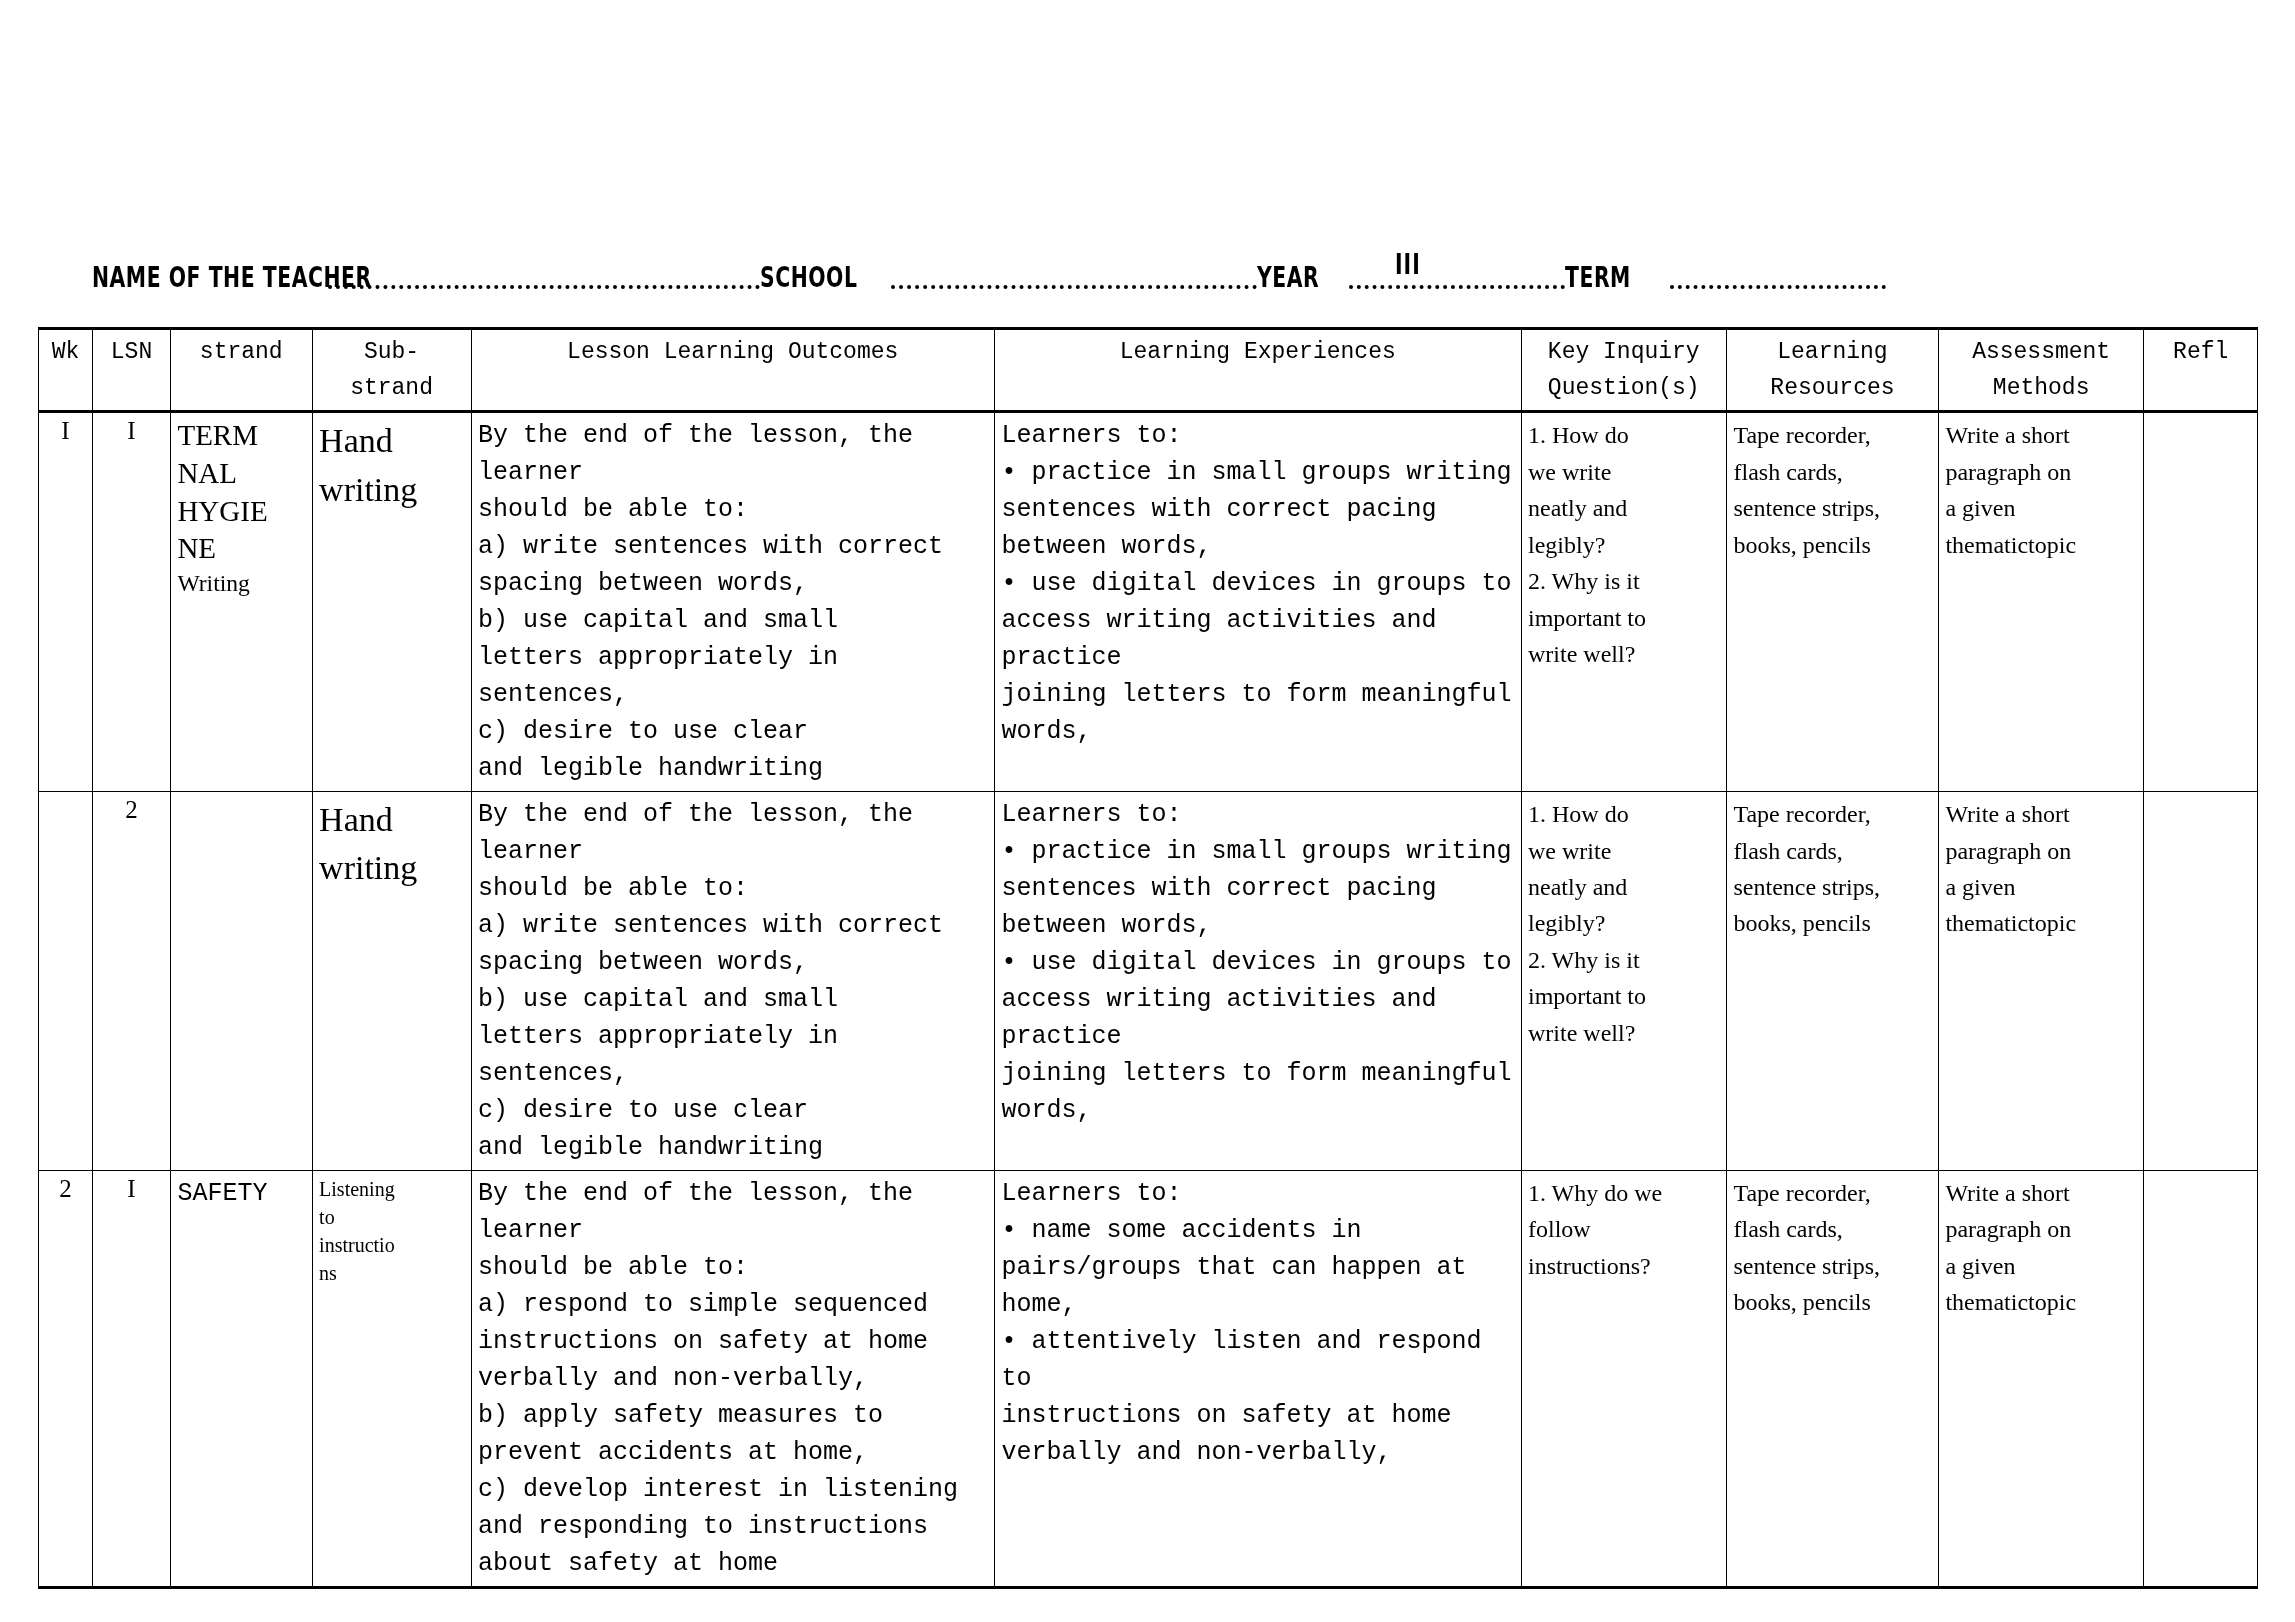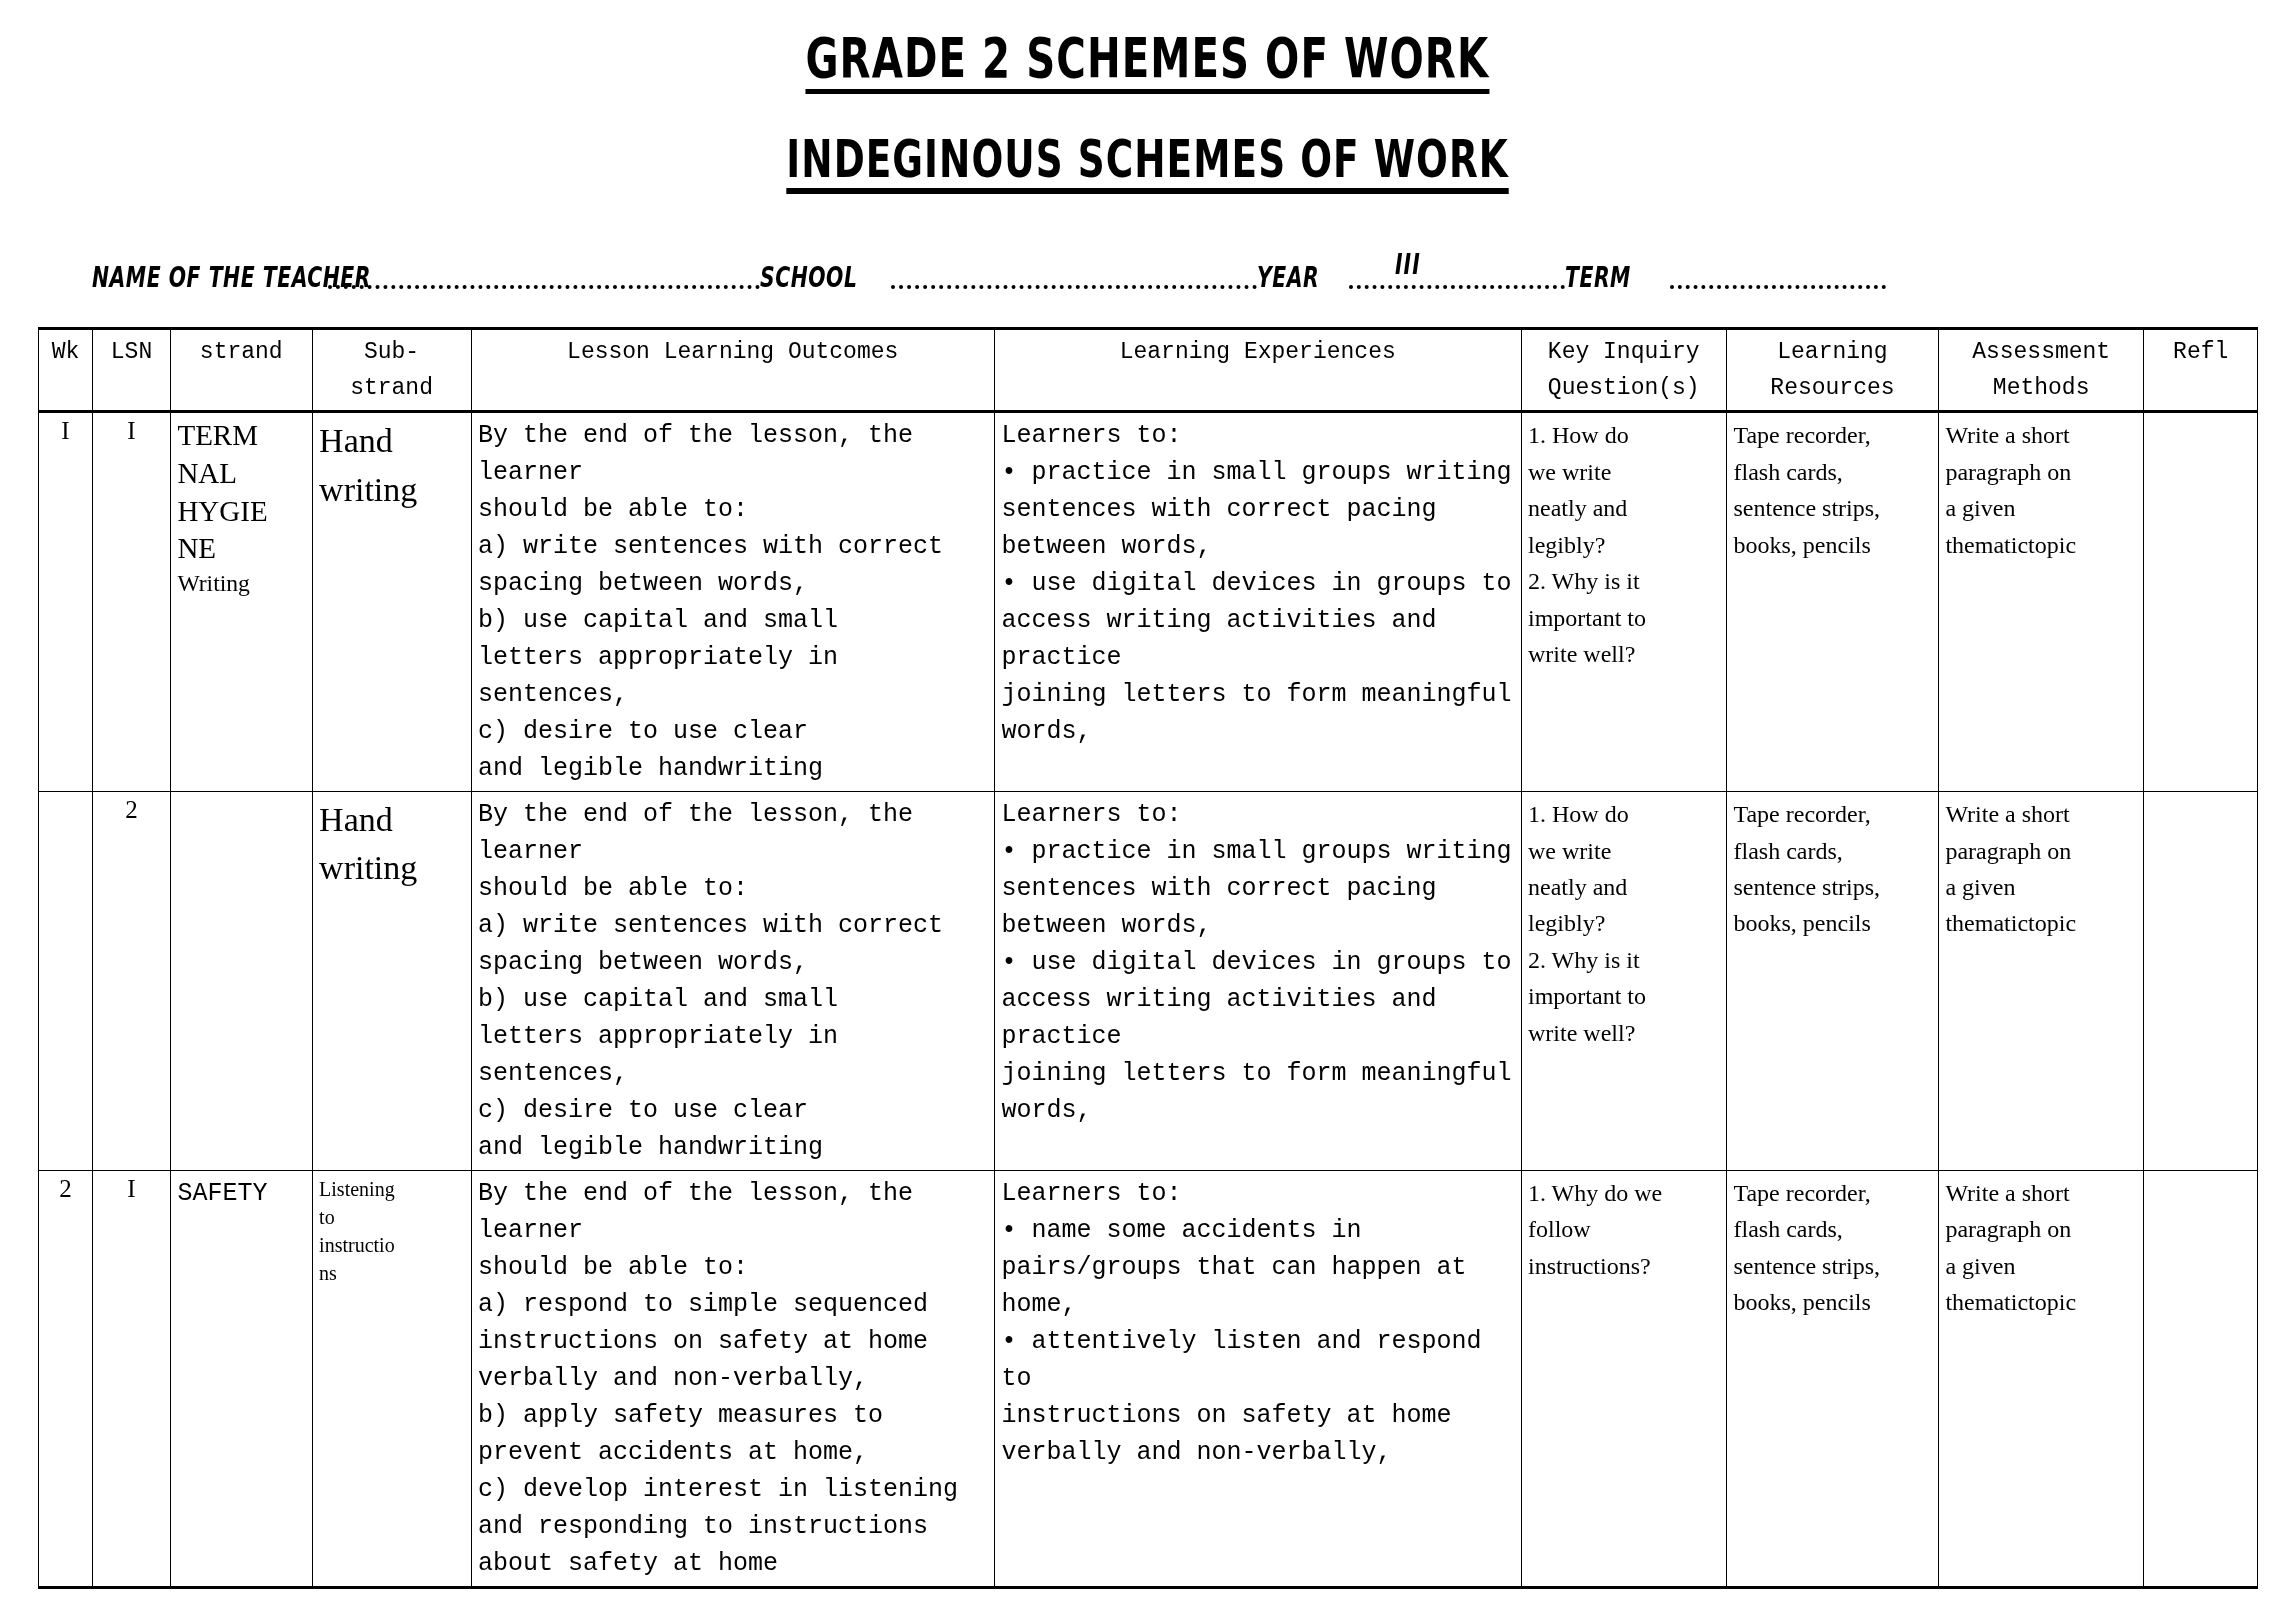--- a/index.html
+++ b/index.html
@@ -53,21 +53,20 @@
     top: 260px;
     left: 92px;
     right: 118px;
     display: flex;
     align-items: flex-end;
     font-family: "DejaVu Sans", sans-serif;
     font-weight: bold;
     font-stretch: condensed;
     font-size: 29px;
     white-space: nowrap;
-    font-style: italic;
   }
   .meta-label {
     transform: scaleX(0.78);
     transform-origin: left bottom;
     letter-spacing: 0.7px;
   }
   .meta-label.lbl-teacher { width: 236px; }
   .meta-label.lbl-school  { width: 131px; }
   .meta-label.lbl-year    { width: 92px; }
   .meta-label.lbl-term    { width: 105px; }
@@ -170,25 +169,20 @@
   .num-cell {
     font-size: 25px;
     text-align: center;
   }
 </style>
 </head>
 <body>
 
 <div class="page">
 
-  <div class="title-block">
-    <div class="doc-title">GRADE 2 SCHEMES OF WORK</div>
-    <div style="height:0"></div>
-    <div class="doc-title second">INDEGINOUS SCHEMES OF WORK</div>
-  </div>
 
   <div class="meta-line">
     <span class="meta-label lbl-teacher">NAME OF THE TEACHER</span>
     <span class="dots d-teacher"></span>
     <span class="meta-label lbl-school">SCHOOL</span>
     <span class="dots d-school"></span>
     <span class="meta-label lbl-year">YEAR</span>
     <span class="dots d-year">
       <span class="year-value">III</span>
     </span>

